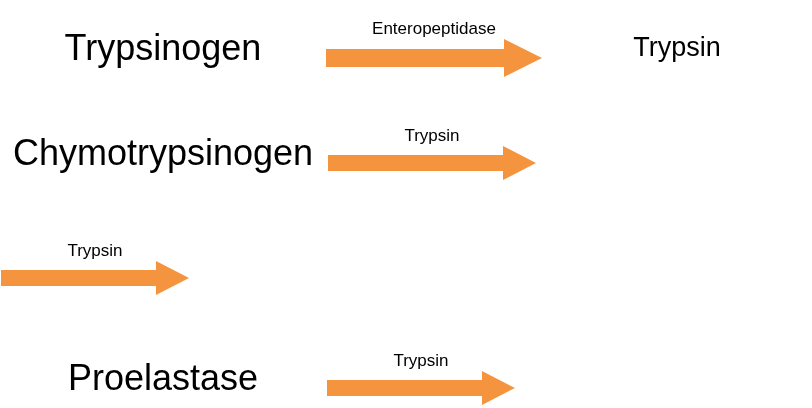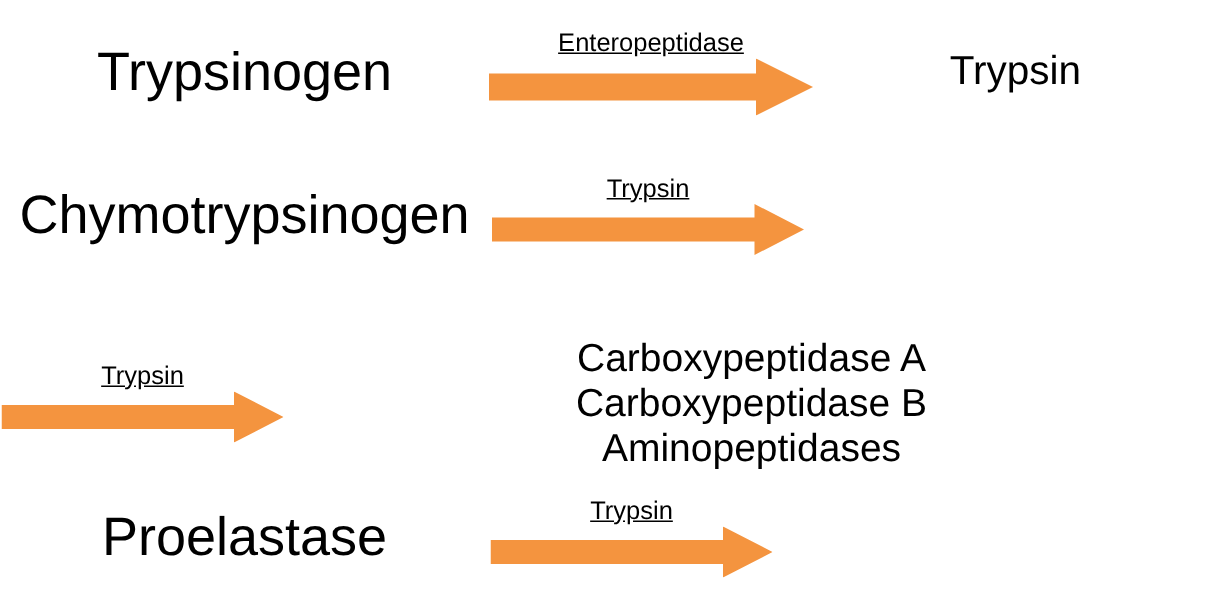--- a/index.html
+++ b/index.html
@@ -44,21 +44,20 @@
   }
 
   
   .reaction {
     flex: 0 0 auto;
     position: relative;
     display: flex;
     flex-direction: column;
     align-items: center;
     justify-content: flex-end;
-    text-decoration: underline;
   }
   .catalyst {
     font-size: 17px;
     line-height: 1.14;
     text-align: center;
     color: #000000;
     white-space: nowrap;
     margin-bottom: 1px;
     position: relative;
     z-index: 2;
@@ -84,28 +83,28 @@
     white-space: nowrap;
   }
   .product .prod-line {
     display: block;
   }
 
   
   #row-trypsin            { top: 2px;   height: 92px; }
   #row-trypsin .reaction  { width: 216px; flex: 0 0 216px; }
 
-  #row-chymotrypsin           { top: 108px; height: 70px; }
+  #row-chymotrypsin           { top: 118px; height: 70px; }
   #row-chymotrypsin .reaction { width: 212px; flex: 0 0 212px; }
 
   #row-carboxypeptidase            { top: 200px; height: 136px; }
   #row-carboxypeptidase .reaction  { width: 190px; flex: 0 0 190px; }
   #row-carboxypeptidase .product   { font-size: 26px; }
 
-  #row-elastase            { top: 328px; height: 60px; }
+  #row-elastase            { top: 348px; height: 60px; }
   #row-elastase .reaction  { width: 190px; flex: 0 0 190px; }
 </style>
 </head>
 <body>
 
 <div id="diagram">
 
   <div class="row" id="row-trypsin">
     <div class="substrate">Trypsinogen</div>
 
@@ -147,25 +146,20 @@
       <div class="catalyst">
         <span class="cat-line">Trypsin</span>
       </div>
       <span class="arrow-wrap">
         <svg width="188" height="34" viewBox="0 0 188 34" xmlns="http://www.w3.org/2000/svg">
           <polygon points="0,9 155,9 155,0 188,17 155,34 155,25 0,25" fill="#F4943F"></polygon>
         </svg>
       </span>
     </div>
 
-    <div class="product">
-      <span class="prod-line">Carboxypeptidase A</span>
-      <span class="prod-line">Carboxypeptidase B</span>
-      <span class="prod-line">Aminopeptidases</span>
-    </div>
   </div>
 
   <div class="row" id="row-elastase">
     <div class="substrate">Proelastase</div>
 
     <div class="reaction">
       <div class="catalyst">
         <span class="cat-line">Trypsin</span>
       </div>
       <span class="arrow-wrap">

